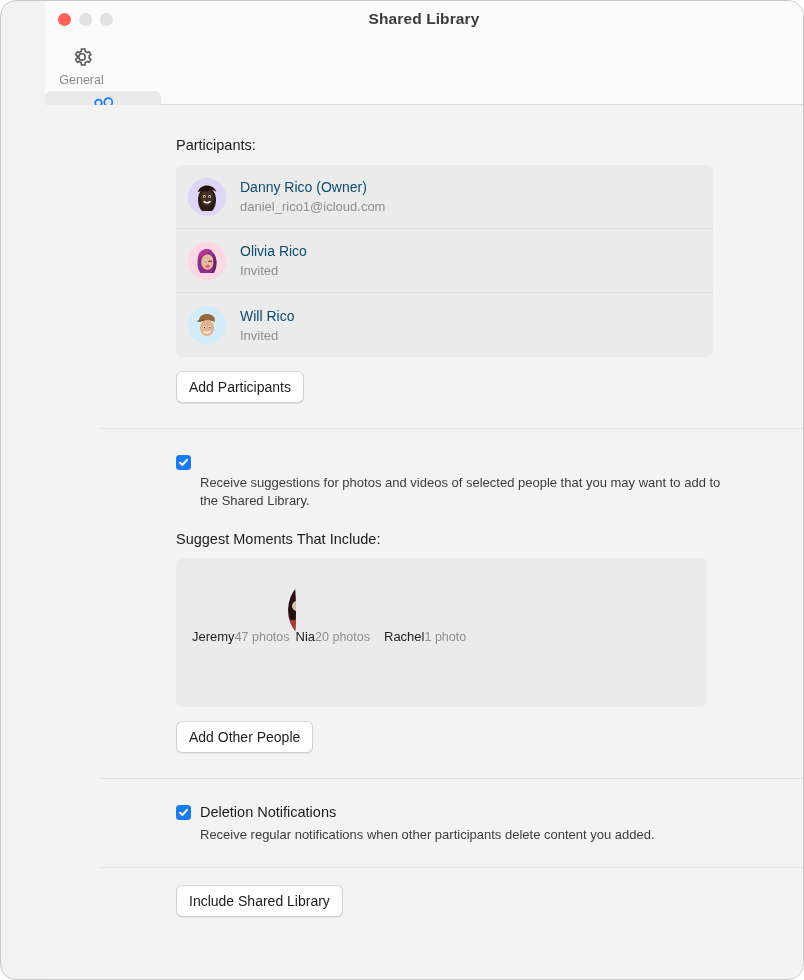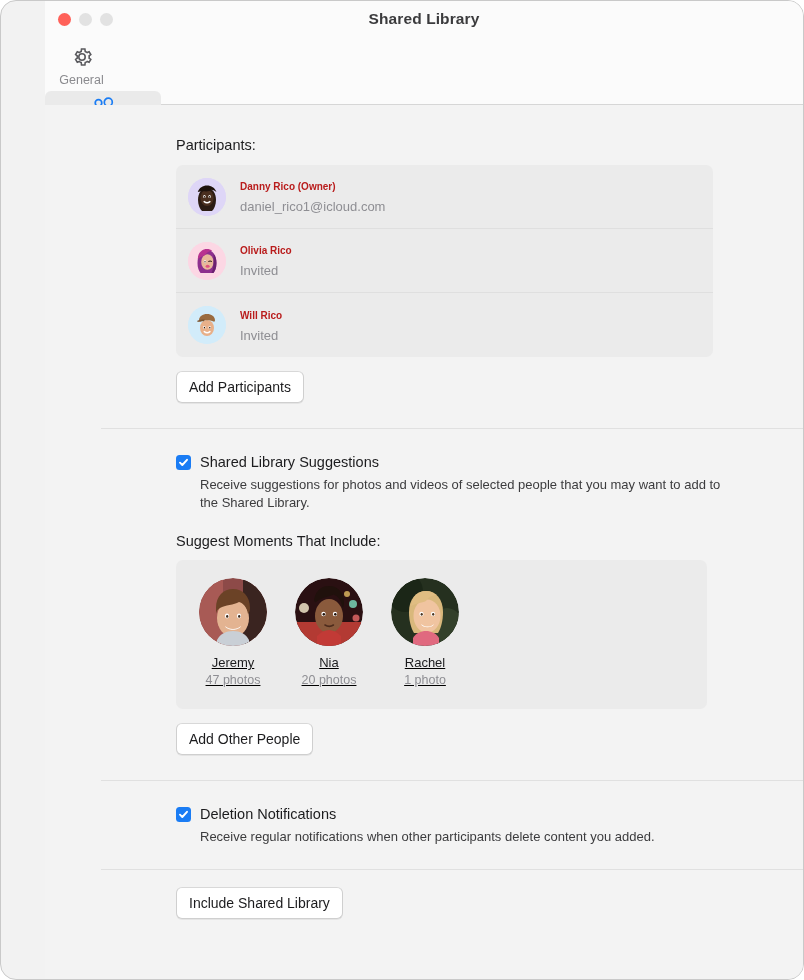--- a/index.html
+++ b/index.html
@@ -93,21 +93,21 @@
     border-bottom:1px solid #dfdfdf;
     cursor:default;
   }
   .list-row:last-child { border-bottom:none; }
   .avatar {
     width:38px; height:38px; border-radius:50%;
     flex:0 0 auto; margin-right:14px;
     overflow:hidden; position:relative;
   }
   .row-text { display:flex; flex-direction:column; justify-content:center; }
-  .row-title { font-size:10px; color:#b91c1c; line-height:18px;font-weight:bold; }
+  .row-title { font-size:14px; color:#0c4a6e; line-height:18px; }
   .row-sub { font-size:13px; color:#8e8e93; line-height:17px; margin-top:2px; }
 
   
   .btn {
     display:inline-flex; align-items:center; justify-content:center;
     height:32px; padding:0 12px;
     background:#ffffff;
     border:1px solid #cfcfcf;
     border-top-color:#d8d8d8;
     border-radius:6px;
@@ -147,21 +147,21 @@
   
   .sugg-box {
     margin-top:11px;
     width:531px; height:149px;
     background:#ebebeb;
     border-radius:7px;
     display:flex; align-items:flex-start;
     padding:18px 0 0 16px;
     gap:14px;
   }
-  .person { width:82px; display:flex; flex-direction:column; align-items:center; cursor:default;text-decoration:underline; }
+  .person { width:82px; display:flex; flex-direction:row; align-items:flex-end; cursor:default; }
   .p-photo {
     width:68px; height:68px; border-radius:50%;
     overflow:hidden; position:relative;
   }
   .p-name { font-size:13px; color:#1c1c1e; margin-top:9px; white-space:nowrap; }
   .p-count { font-size:12.5px; color:#8e8e93; margin-top:3px; white-space:nowrap; }
 
   svg { display:block; }
 </style>
 </head>
@@ -280,21 +280,20 @@
       </div>
 
       <div class="divider div1"></div>
 
       <div class="check-row">
         <div class="checkbox">
           <svg width="11" height="11" viewBox="0 0 11 11" fill="none" stroke="#ffffff" stroke-width="1.9" stroke-linecap="round" stroke-linejoin="round">
             <path d="M2 5.7L4.3 8 9 2.8"></path>
           </svg>
         </div>
-        <div class="check-title">Shared Library Suggestions</div>
       </div>
       <div class="desc desc-indent">Receive suggestions for photos and videos of selected people that you may want to add to the Shared Library.</div>
 
       <div class="sub-label">Suggest Moments That Include:</div>
 
       <div class="sugg-box">
 
         <div class="person">
           <div class="p-photo">
             <svg width="68" height="68" viewBox="0 0 68 68">

